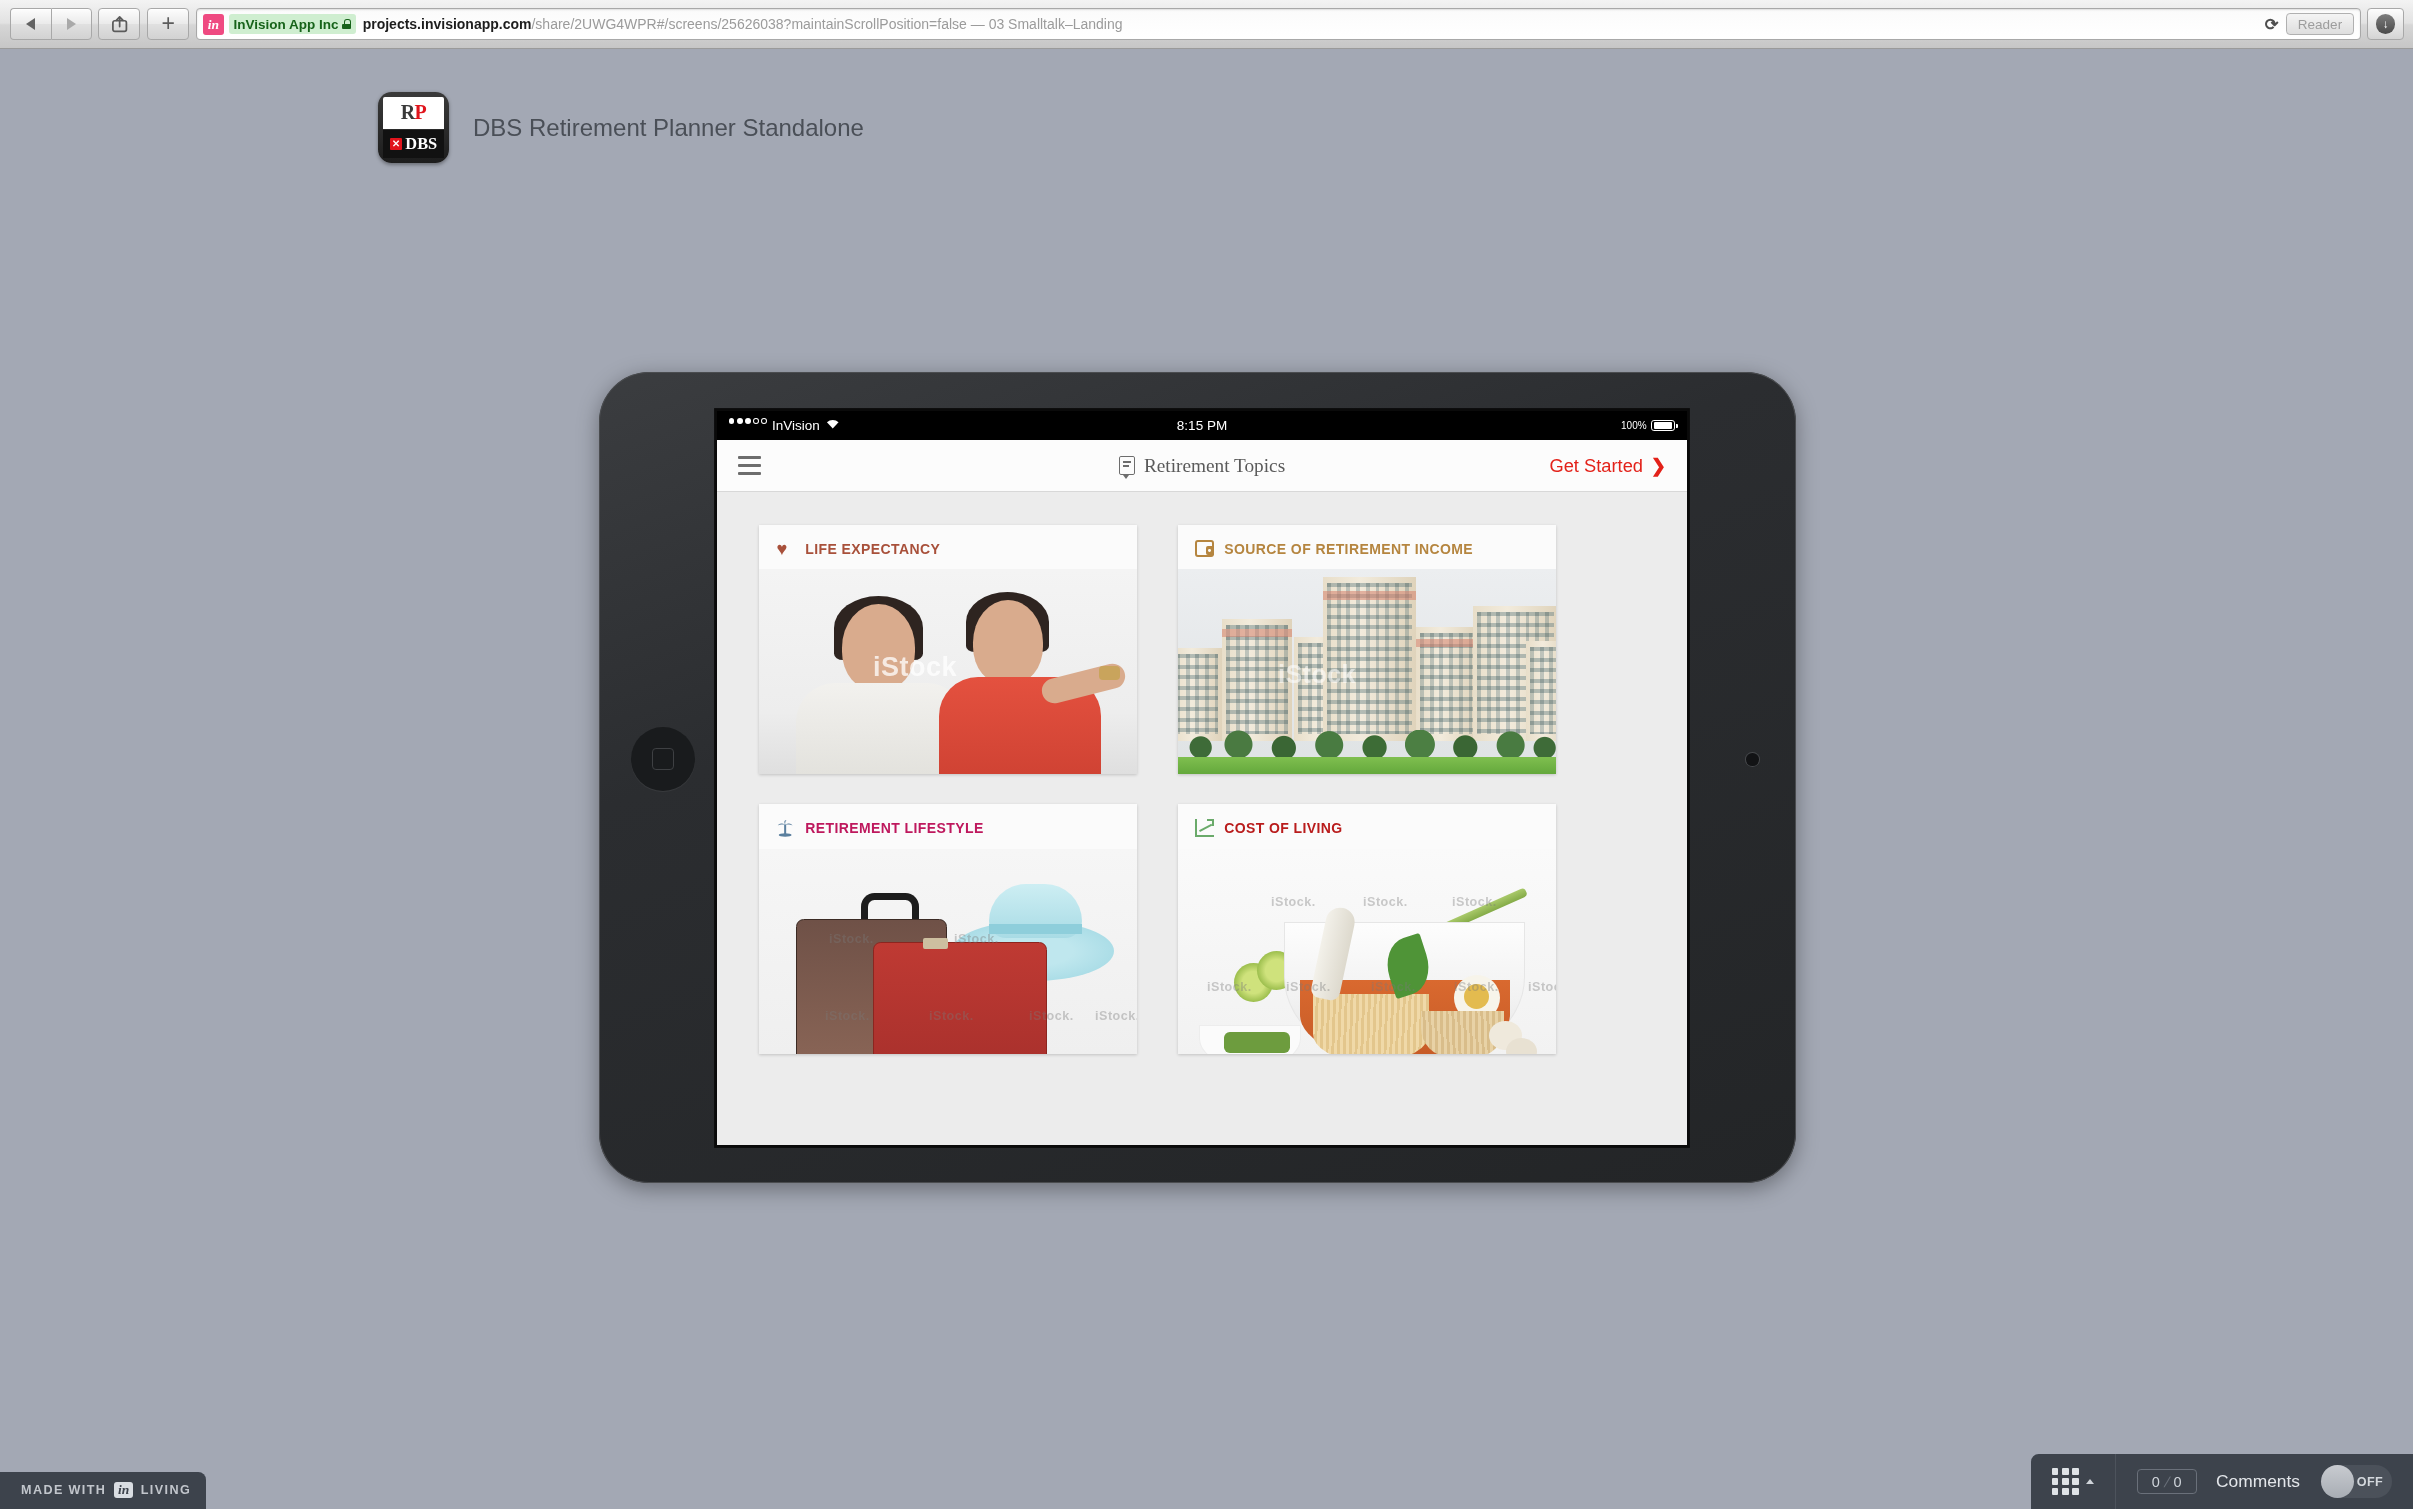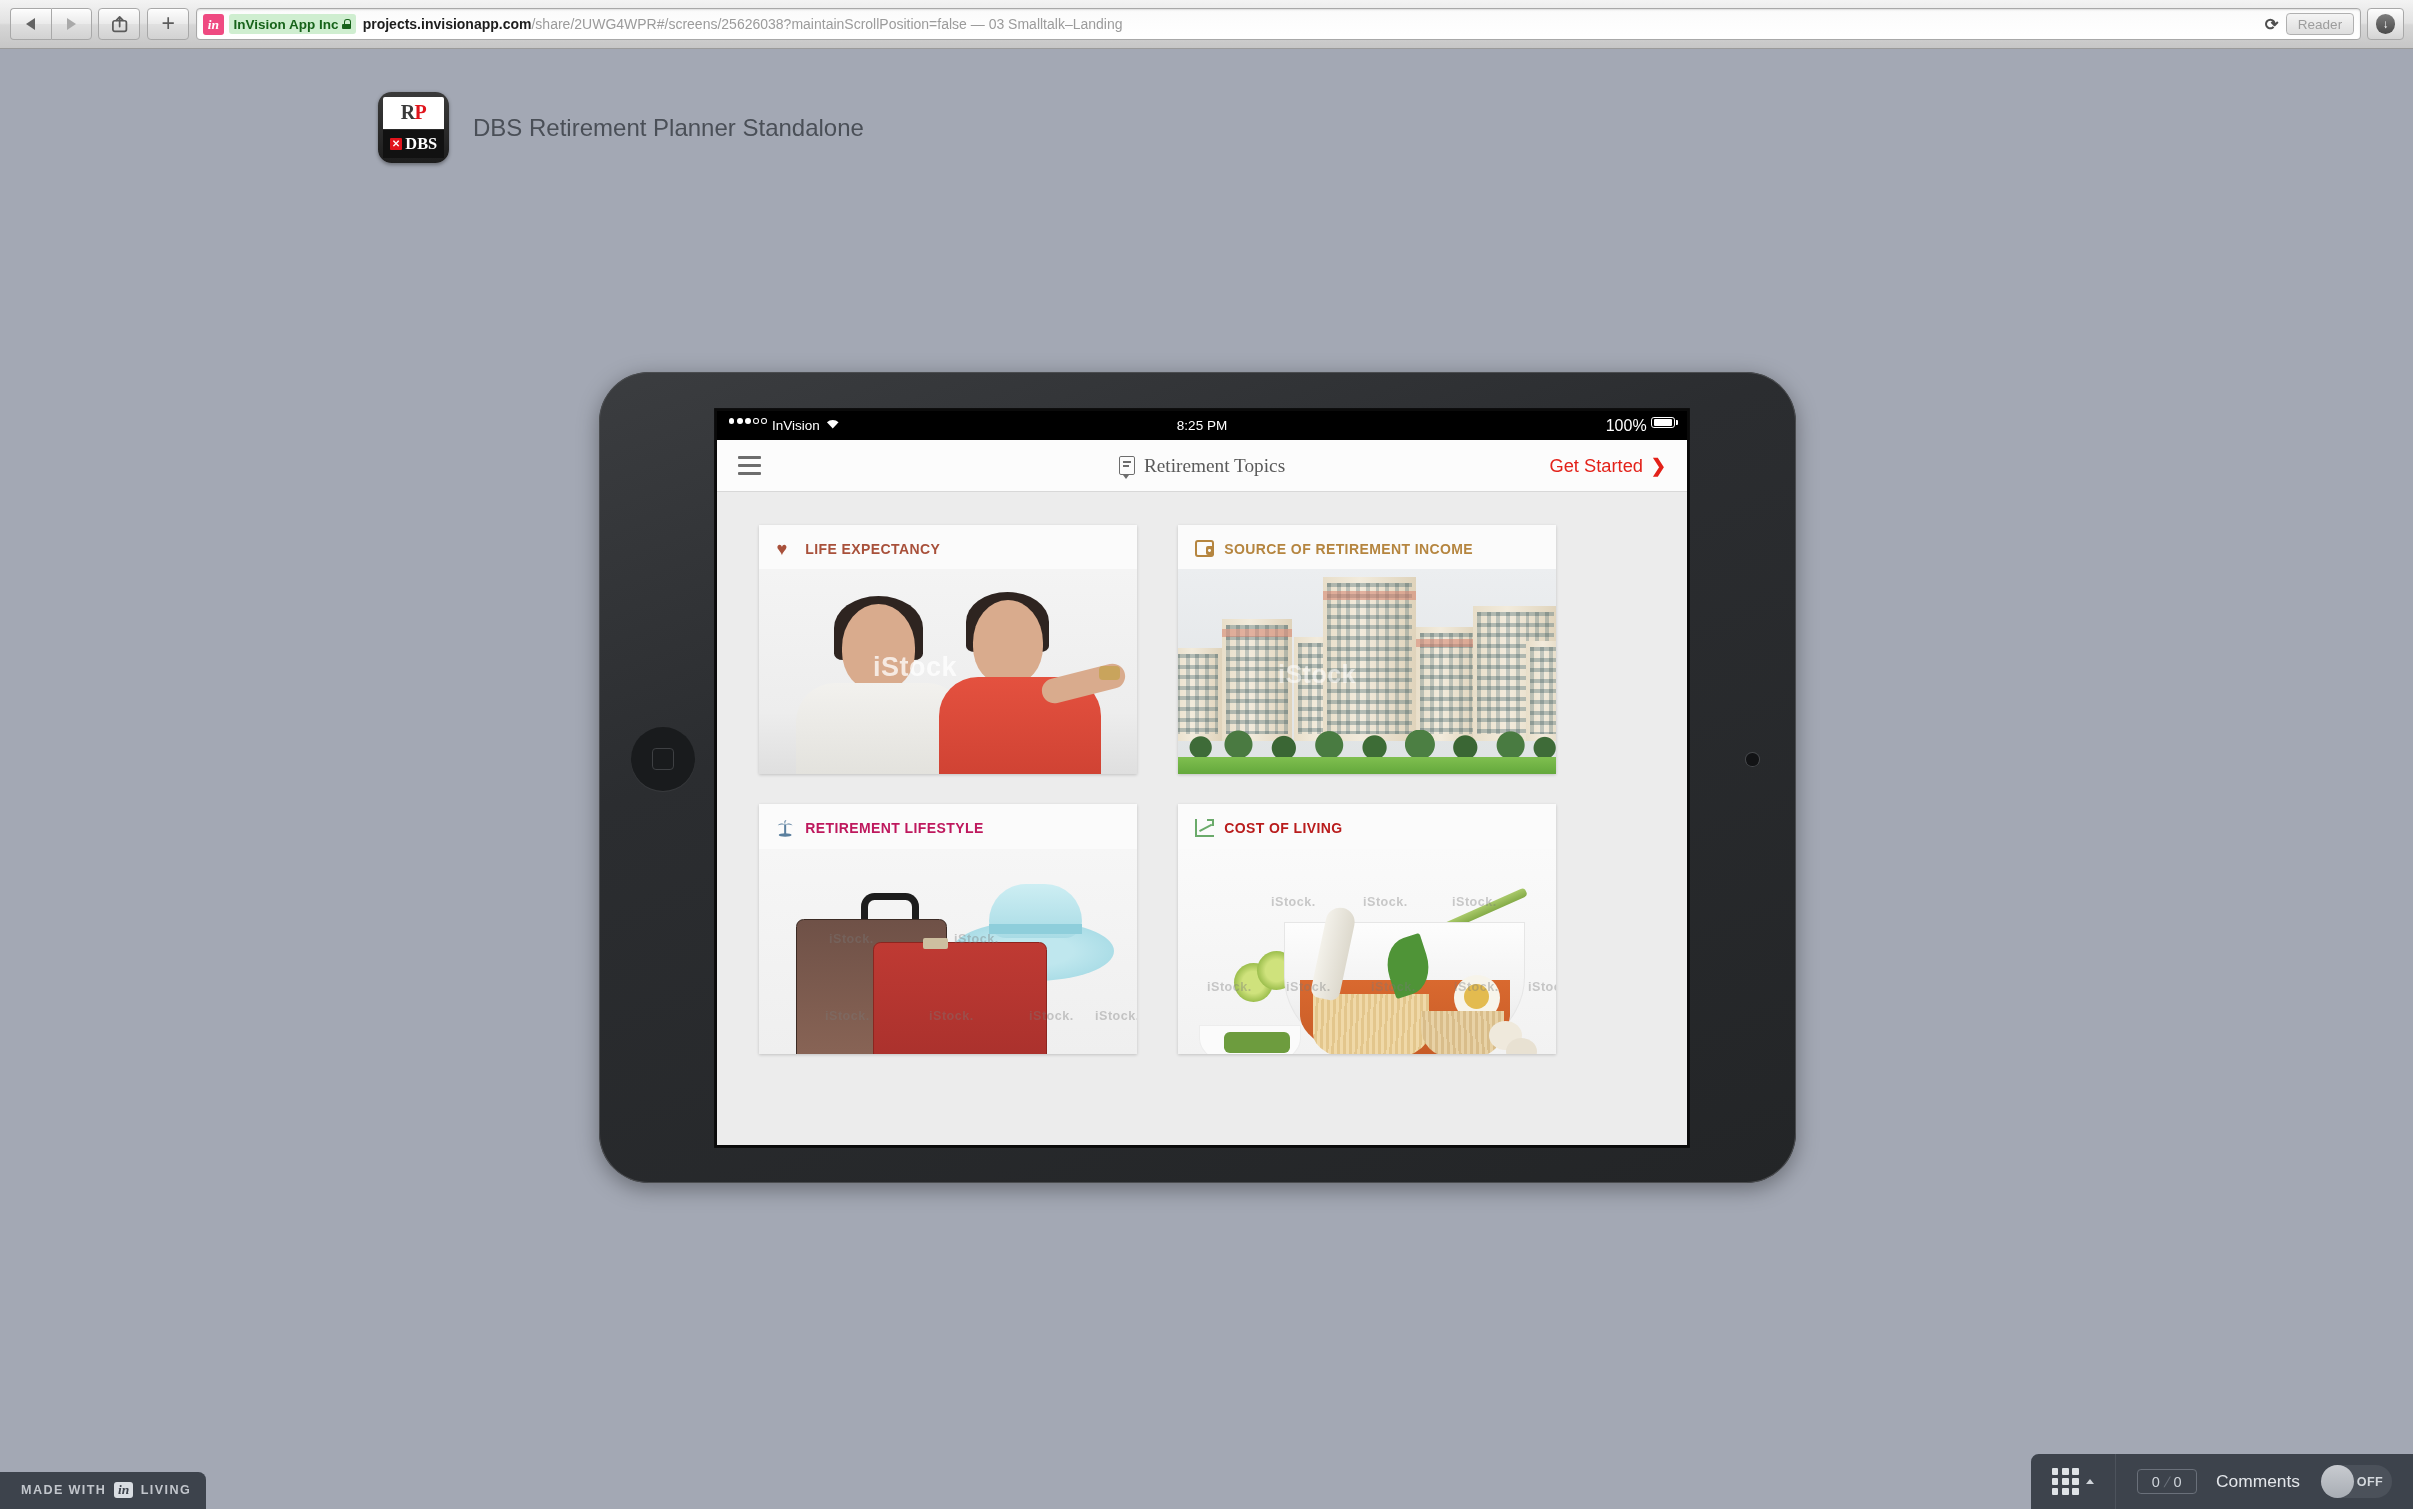--- a/index.html
+++ b/index.html
@@ -152,21 +152,21 @@
     height: 29px; background: #000; color: #fff;
     display: flex; align-items: center; font-size: 13.5px;
     padding: 0 11.6px; position: relative;
   }
   .sb-left { display: flex; align-items: flex-start; gap: 4.8px; }
   .sig-dots { display: flex; gap: 2.4px; align-items: center; }
   .sig-dots i { width: 5.8px; height: 5.8px; border-radius: 50%; background: #fff; display: block; }
   .sig-dots i.off { background: transparent; box-shadow: 0 0 0 1px #fff inset; }
   .wifi-ico { font-size: 12.6px; margin-left: 1.9px; }
   .sb-center { position: absolute; left: 0; right: 0; text-align: center; font-size: 13.5px; pointer-events: none; }
-  .sb-right { margin-left: auto; display: flex; gap: 4.8px; font-size: 16px; }
+  .sb-right { margin-left: auto; display: flex; gap: 4.8px; font-size: 10px; }
   .batt { width: 24px; height: 11.6px; border: 1.4px solid #fff; border-radius: 2.9px; position: relative; }
   .batt::after { content: ""; position: absolute; right: -3.9px; top: 2.9px; width: 1.9px; height: 4.8px; background: #fff; border-radius: 0 1px 1px 0; }
   .batt i { position: absolute; left: 1.4px; top: 1.4px; bottom: 1.4px; width: 18.3px; background: #fff; border-radius: 1px; display: block; }
 
   
   .nav-bar {
     height: 52px; background: #fcfcfc;
     border-bottom: 1px solid #d8d8d8;
     display: flex; align-items: center; padding: 0 21px;
     position: relative;
@@ -394,21 +394,21 @@
             <i class="off"></i>
             <i class="off"></i>
         </span>
         <span>InVision</span>
         <span class="wifi-ico">
           <svg width="13.5" height="11.6" viewBox="0 0 14 12">
             <path d="M7 11 L1 4.5 A8.5 8.5 0 0 1 13 4.5 Z" fill="#fff"></path>
           </svg>
         </span>
       </div>
-      <div class="sb-center">8:25 PM</div>
+      <div class="sb-center">8:15 PM</div>
       <div class="sb-right">
         <span>100%</span>
         <span class="batt">
             <i></i>
           </span>
       </div>
     </div>
 
     <div class="nav-bar">
       <div class="hamburger">

